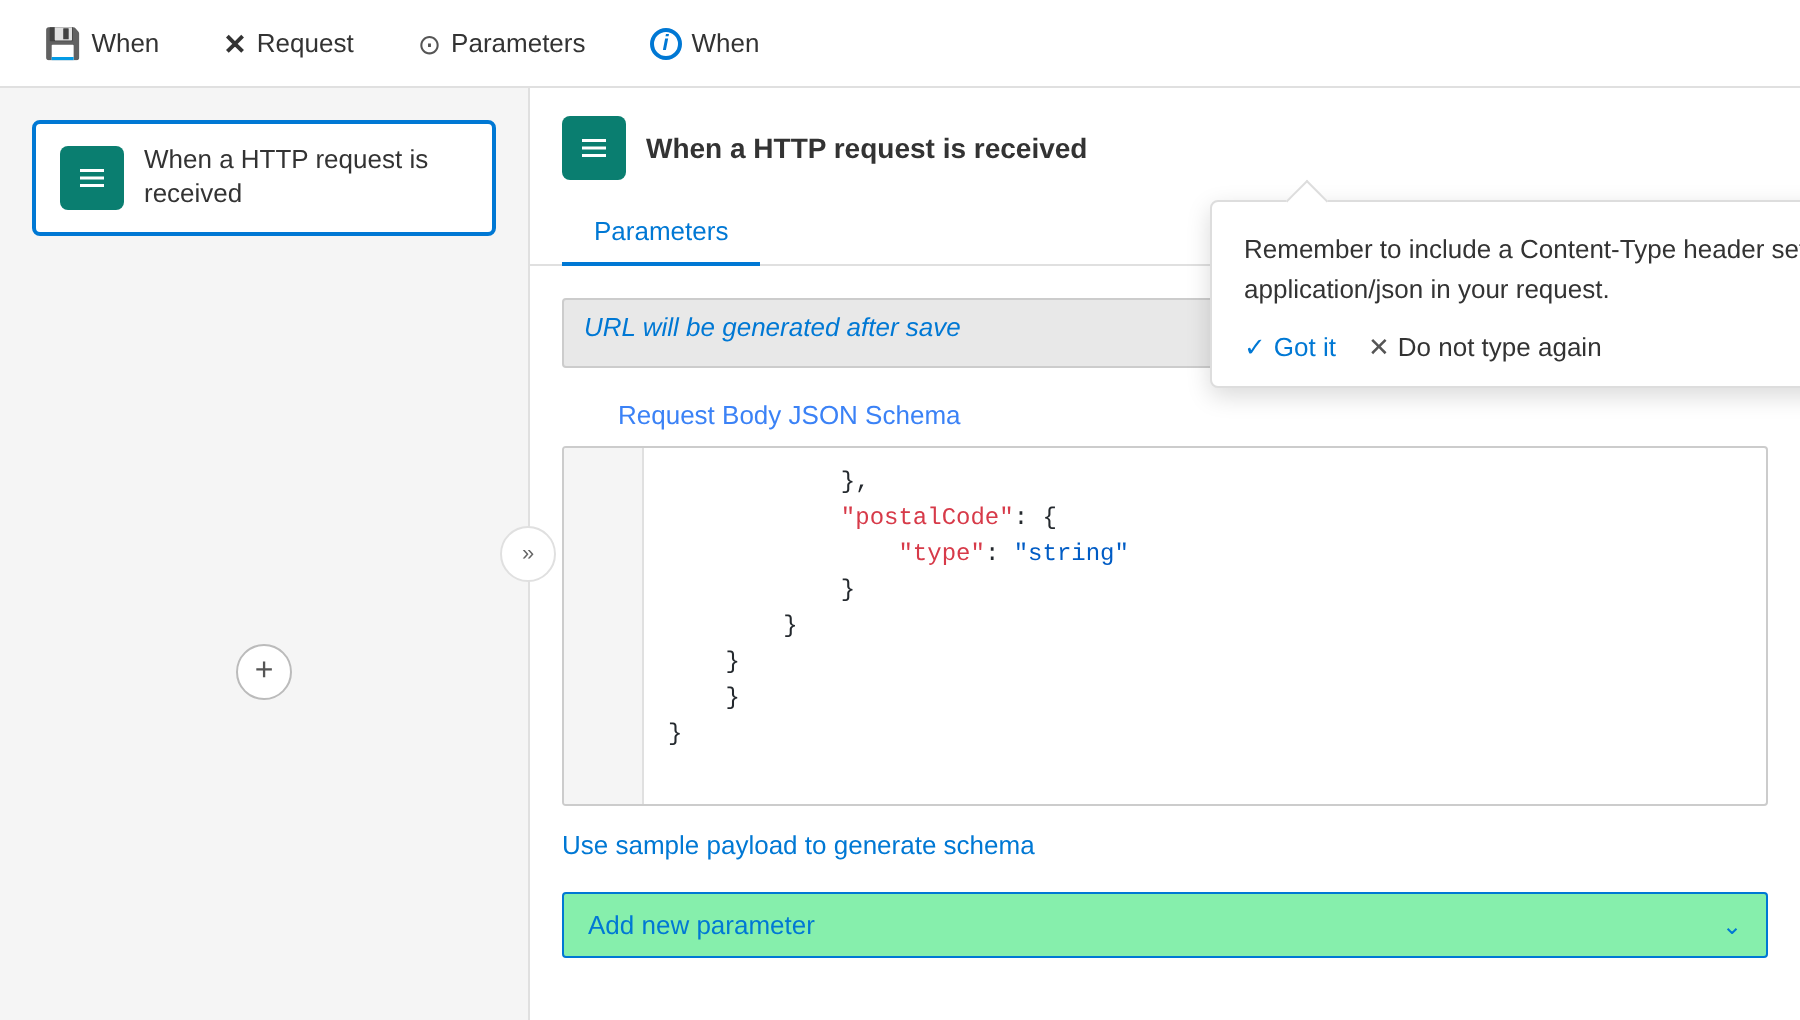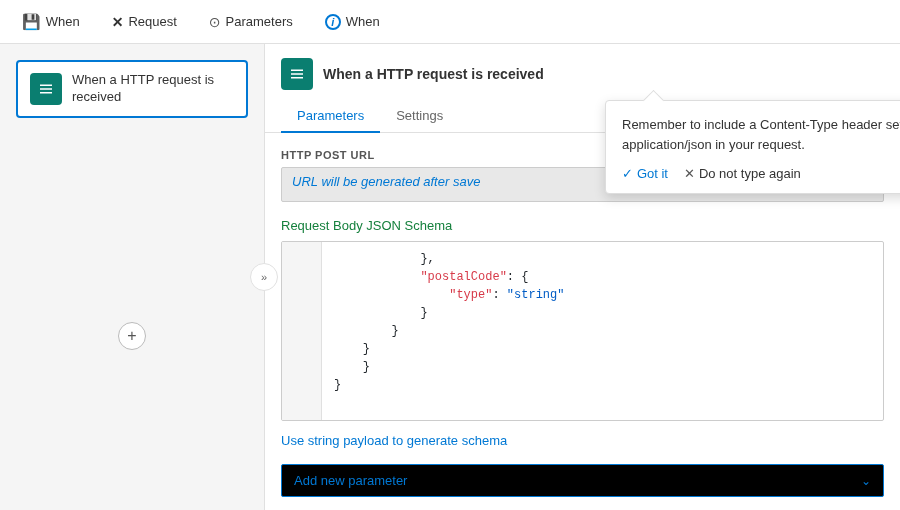--- a/index.html
+++ b/index.html
@@ -255,22 +255,23 @@
       cursor: pointer;
       color: #666;
       background: none;
       border: none;
       font-size: 14px;
       padding: 2px;
     }
 
     .schema-label {
       font-size: 13px;
-      color: #15803d;
+      color: #3b82f6;
       margin-bottom: 8px;
+      margin-left: 28px;
     }
 
     
     .code-editor {
       border: 1px solid #ccc;
       border-radius: 2px;
       background: #fff;
       overflow: hidden;
       margin-bottom: 12px;
     }
@@ -317,21 +318,21 @@
     .add-param {
       display: flex;
       align-items: center;
       justify-content: space-between;
       border: 1px solid #0078d4;
       border-radius: 2px;
       padding: 8px 12px;
       cursor: pointer;
       color: #0078d4;
       font-size: 13px;
-      background: #000000;
+      background: #86efac;
     }
     .chevron-down {
       font-size: 12px;
       color: #0078d4;
     }
 
     
     .right-panel::-webkit-scrollbar { width: 6px; }
     .right-panel::-webkit-scrollbar-track { background: #f5f5f5; }
     .right-panel::-webkit-scrollbar-thumb { background: #ccc; border-radius: 3px; }
@@ -403,29 +404,25 @@
           <span style="color:#555;">✕</span>
           <span>Do not type again</span>
         </button>
       </div>
     </div>
 
     <div class="tabs">
       <div class="tab active">
         <span>Parameters</span>
       </div>
-      <div class="tab">
-        <span>Settings</span>
-      </div>
     </div>
 
     <div class="content-area">
 
       
-      <div class="field-label">HTTP POST URL</div>
       <div class="url-field">
         <span class="url-text">URL will be generated after save</span>
         <button class="copy-btn">
           <span>⧉</span>
         </button>
       </div>
 
       
       <div class="schema-label">Request Body JSON Schema</div>
 
@@ -450,21 +447,21 @@
             <div class="code-line"><span class="c-punct">            }</span></div>
             <div class="code-line"><span class="c-punct">        }</span></div>
             <div class="code-line"><span class="c-punct">    }</span></div>
             <div class="code-line"><span class="c-punct">    }</span></div>
             <div class="code-line"><span class="c-punct">}</span></div>
           </div>
         </div>
       </div>
 
       
-      <a class="sample-link">Use string payload to generate schema</a>
+      <a class="sample-link">Use sample payload to generate schema</a>
 
       
       <div class="add-param">
         <span>Add new parameter</span>
         <span class="chevron-down">⌄</span>
       </div>
 
     </div>
   </div>
 </div>

